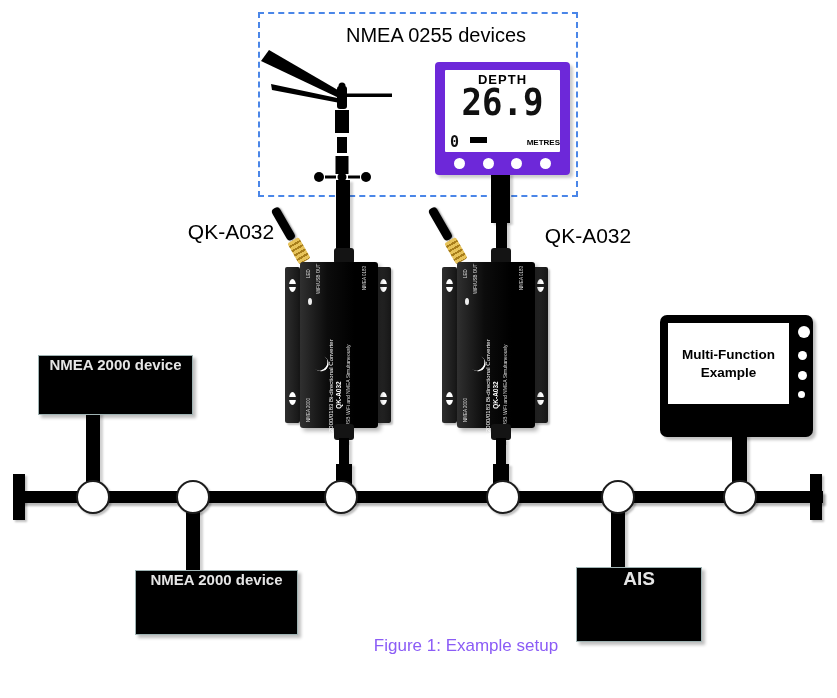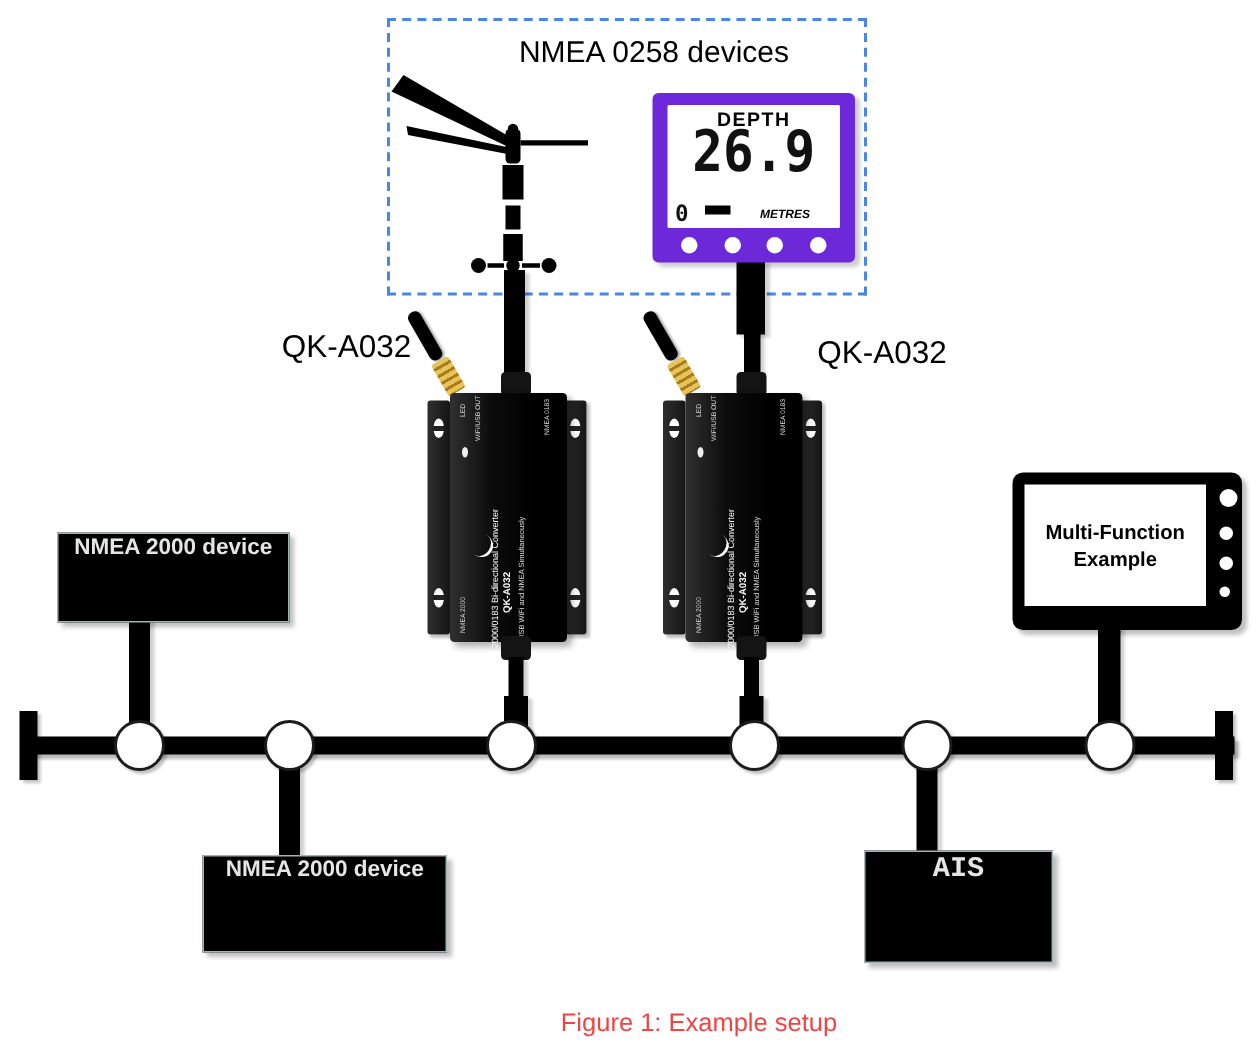--- a/index.html
+++ b/index.html
@@ -14,21 +14,21 @@
   .group{position:absolute;left:258px;top:12px;width:316px;height:181px;border:2px dashed #4a86e8;z-index:0;}
   .group-title{margin-top:10px;padding-left:36px;text-align:center;font-size:20px;color:#000;}
 
   
   .dd-frame{position:absolute;left:435px;top:62px;width:135px;height:113px;background:#6d28d9;border-radius:4px;z-index:2;box-shadow:3px 3px 3px rgba(0,0,0,.2);}
   .dd-screen{position:absolute;left:10px;top:8px;width:115px;height:82px;background:#fff;border-radius:1px;}
   .dd-label{position:absolute;top:2px;left:0;right:0;text-align:center;font-size:13px;font-weight:bold;letter-spacing:1px;color:#000;}
   .dd-value{position:absolute;top:14px;left:0;right:0;text-align:center;font-family:"DejaVu Sans Mono",monospace;font-weight:bold;font-size:34px;line-height:1.1;color:#111;transform:scaleY(1.12);}
   .dd-corner{position:absolute;left:5px;bottom:1px;font-family:"DejaVu Sans Mono",monospace;font-weight:bold;font-size:15px;color:#111;}
   .dd-dash{position:absolute;left:25px;bottom:9px;width:17px;height:6px;background:#000;}
-  .dd-unit{position:absolute;right:20px;bottom:5px;font-size:8px;font-weight:bold;color:#000;font-style:italic;}
+  .dd-unit{position:absolute;right:0;bottom:5px;font-size:8px;font-weight:bold;color:#000;}
   .dd-buttons{position:absolute;left:0;right:0;bottom:2px;height:20px;display:flex;justify-content:space-around;align-items:center;padding:0 10px;}
   .dd-btn{width:11px;height:11px;border-radius:50%;background:#fff;}
 
   
   .vane{position:absolute;left:255px;top:40px;width:140px;height:165px;z-index:2;}
 
   
   .qk-caption{position:absolute;width:110px;text-align:center;font-size:21px;color:#000;z-index:3;}
   .device{position:absolute;top:210px;width:112px;height:287px;z-index:3;}
   .dev-flange{position:absolute;top:57px;width:15px;height:156px;background:linear-gradient(90deg,#2e2e2e,#161616);border-radius:2px;box-shadow:2px 2px 2px rgba(0,0,0,.25);}
@@ -40,33 +40,33 @@
   .dev-line3{font-size:5px;color:#ddd;margin-top:3px;white-space:nowrap;}
   .port-label{position:absolute;font-size:4.5px;color:#ddd;white-space:nowrap;transform:rotate(-90deg);transform-origin:0 0;}
   .led-window{position:absolute;left:8px;top:36px;width:4px;height:7px;border-radius:50%;background:#eee;}
   .logo-swoosh{position:absolute;left:12px;top:92px;width:16px;height:16px;border-bottom:2px solid #fff;border-radius:50%;transform:rotate(-55deg);}
   .nub{position:absolute;left:52px;width:20px;height:16px;background:#141414;border-radius:3px;}
   .antenna{position:absolute;left:6px;top:-10px;width:36px;height:64px;transform:rotate(-30deg);transform-origin:50% 100%;}
   .antenna-rod{width:9px;height:36px;margin:0 auto;background:#000;border-radius:4px;box-shadow:1px 1px 2px rgba(0,0,0,.4);}
   .antenna-gold{width:13px;height:24px;margin:1px auto 0;border-radius:2px;background:repeating-linear-gradient(180deg,#e7c35a 0 3px,#a87e1b 3px 5px);}
 
   
-  .mfd{position:absolute;left:660px;top:315px;width:153px;height:105px;background:#000;border-radius:7px;z-index:3;box-shadow:3px 3px 3px rgba(0,0,0,.25);margin-left:15px;}
+  .mfd{position:absolute;left:660px;top:315px;width:153px;height:122px;background:#000;border-radius:7px;z-index:3;box-shadow:3px 3px 3px rgba(0,0,0,.25);}
   .mfd-screen{position:absolute;left:8px;top:8px;width:121px;height:81px;background:#fff;display:flex;flex-direction:column;align-items:center;justify-content:center;font-weight:bold;font-size:13.5px;color:#000;line-height:1.3;}
   .mfd-btn{position:absolute;left:138px;border-radius:50%;background:#fff;}
 
-  .caption{position:absolute;left:300px;top:672px;width:332px;text-align:center;font-size:17px;color:#ef4444;z-index:0;}
+  .caption{position:absolute;left:300px;top:636px;width:332px;text-align:center;font-size:17px;color:#8b5cf6;z-index:0;}
 </style>
 </head>
 <body>
 
 <div class="canvas">
 
   <div class="group">
-    <div class="group-title">NMEA 0258 devices</div>
+    <div class="group-title">NMEA 0255 devices</div>
   </div>
 
   <svg class="vane" viewBox="0 0 140 165">
     <polygon points="88,53 14,10 6,21 84,58" fill="#000"></polygon>
     <polygon points="87,59 16,44 17,50 85,63" fill="#000"></polygon>
     <circle cx="87" cy="46" r="3.5" fill="#000"></circle>
     <rect x="82" y="46" width="10" height="23" rx="3" fill="#000"></rect>
     <rect x="92" y="53.5" width="45" height="3.5" fill="#000"></rect>
     <rect x="80" y="70" width="14" height="23" fill="#000"></rect>
     <rect x="82" y="97" width="10" height="16" fill="#000"></rect>
@@ -177,21 +177,21 @@
   <div class="connector" style="left:486px;"></div>
   <div class="connector" style="left:601px;"></div>
   <div class="connector" style="left:723px;"></div>
 
   <div class="blackbox" style="left:15px;top:355px;width:153px;height:58px;font-size:15px;">
     <span>NMEA 2000 device</span>
   </div>
   <div class="blackbox" style="left:112px;top:570px;width:161px;height:63px;font-size:15px;">
     <span>NMEA 2000 device</span>
   </div>
-  <div class="blackbox" style="left:553px;top:567px;width:124px;height:73px;font-size:19px;font-family:Liberation Mono, monospace;">
+  <div class="blackbox" style="left:553px;top:567px;width:124px;height:73px;font-size:19px;">
     <span>AIS</span>
   </div>
 
   <div class="mfd">
     <div class="mfd-screen">
       <span>Multi-Function</span>
       <span>Example</span>
     </div>
     <div class="mfd-btn" style="top:11px;width:12px;height:12px;"></div>
     <div class="mfd-btn" style="top:36px;width:9px;height:9px;"></div>

